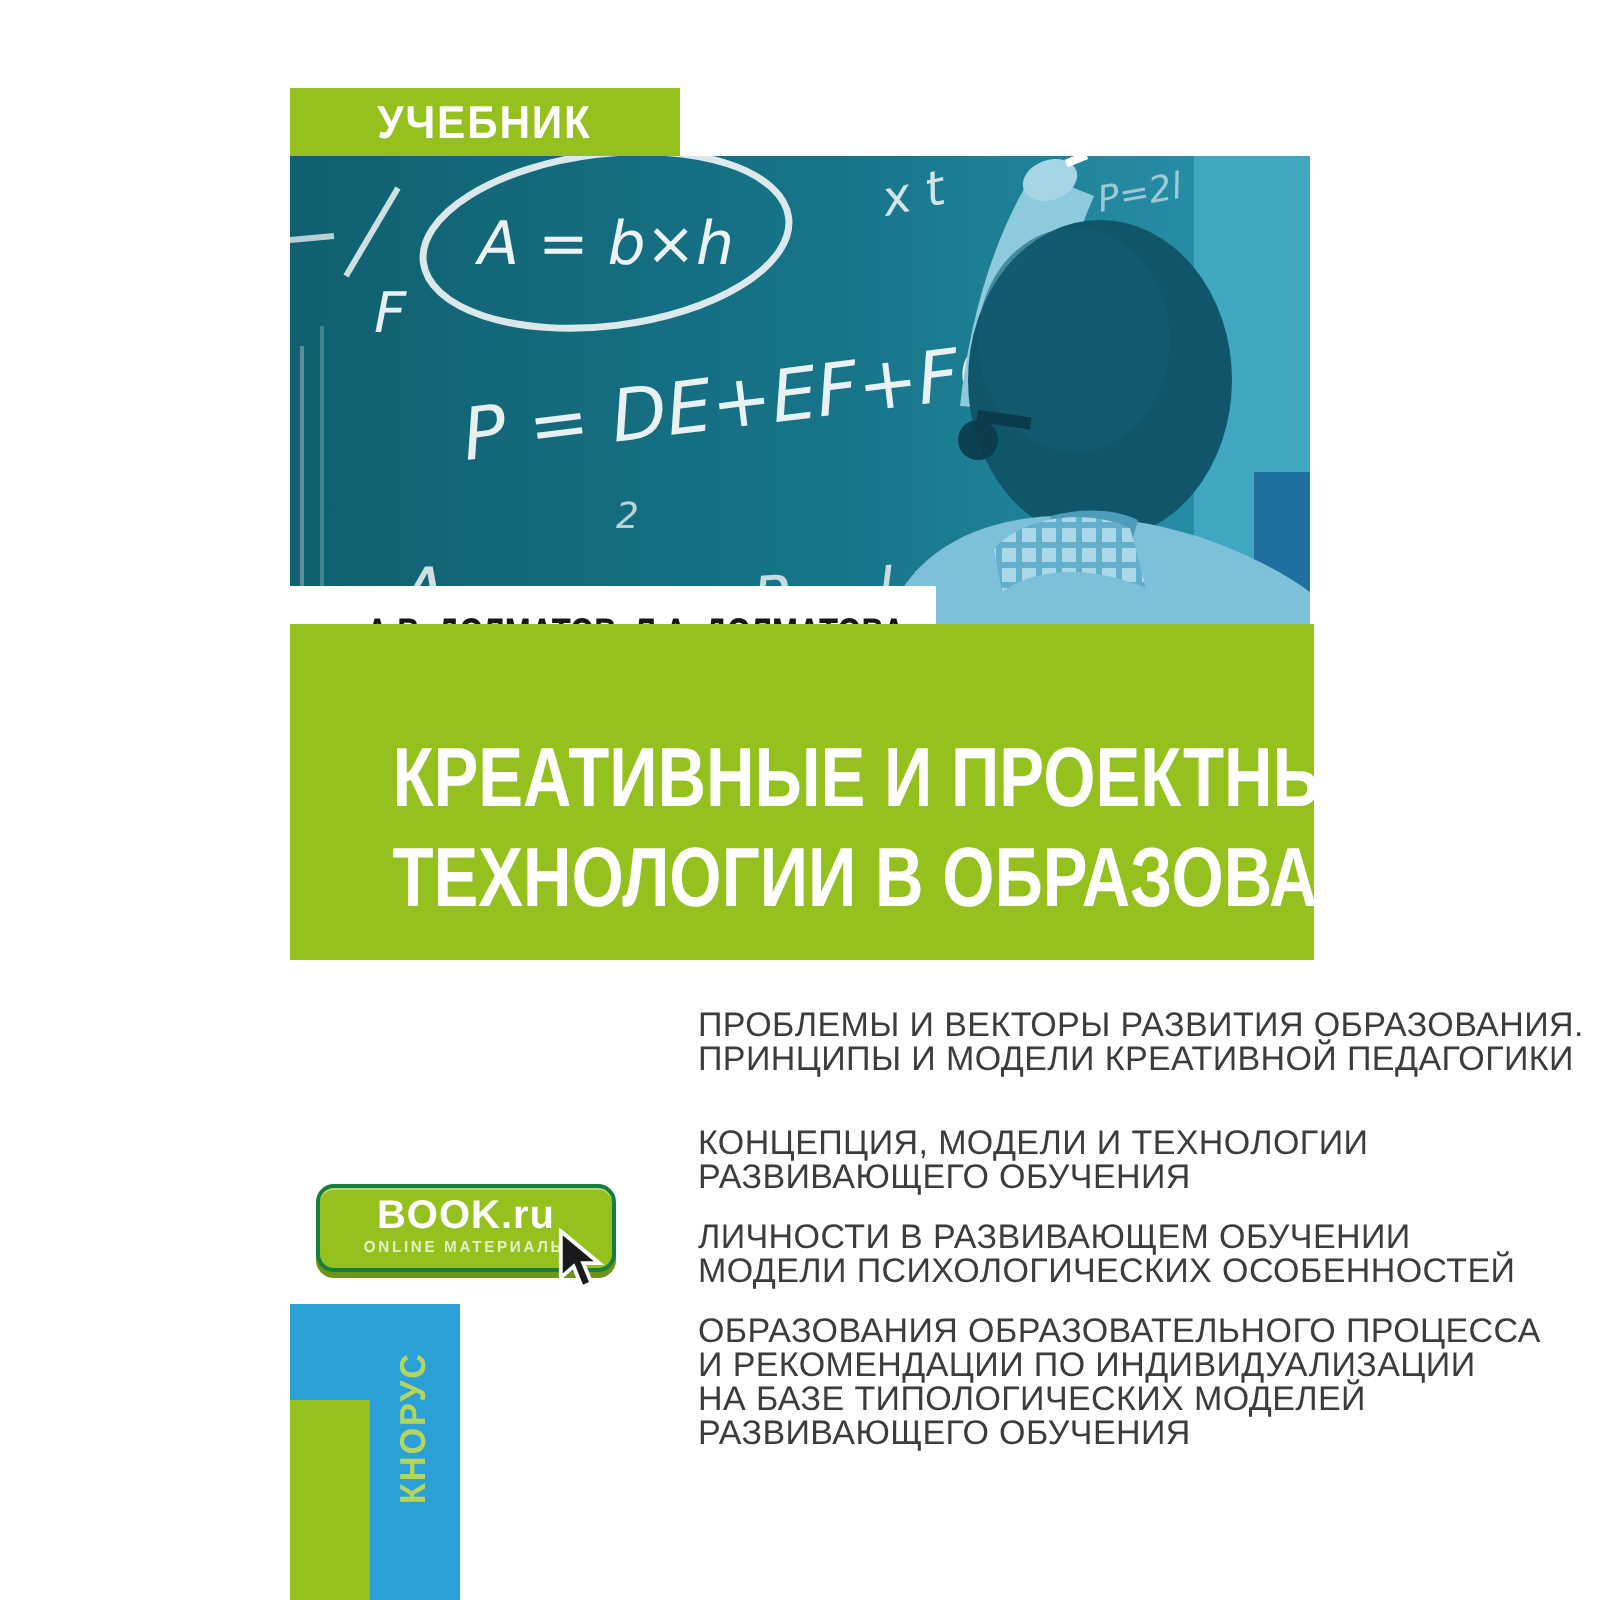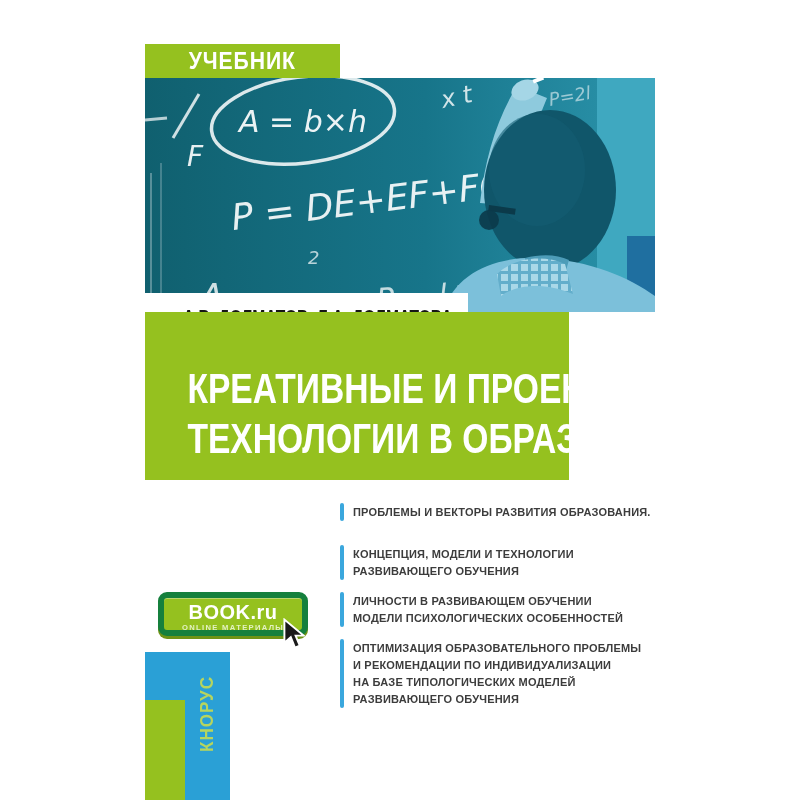--- a/index.html
+++ b/index.html
@@ -16,41 +16,41 @@
   
   .photo{left:145px;top:78px;width:510px;height:300px;overflow:hidden;}
 
   
   .authors{left:145px;top:293px;width:323px;height:49px;background:#ffffff;
            display:flex;align-items:center;}
   .authors span{margin-left:38px;font-size:20px;font-weight:bold;color:#161616;
                 transform:scaleX(.78);transform-origin:left center;white-space:nowrap;}
 
   
-  .title-block{left:145px;top:312px;width:424px;height:168px;background:#95c11f;}
+  .title-block{left:145px;top:312px;width:512px;height:168px;background:#95c11f;}
   .title{margin-top:52px;text-align:center;color:#fff;font-weight:bold;
          font-size:42px;line-height:50px;transform:scaleX(.8);white-space:nowrap;}
 
   
   .bookru{left:158px;top:592px;width:150px;height:44px;background:#95c11f;
-          border:6px solid #15803d;border-radius:9px;box-sizing:border-box;
+          border:2px solid #15803d;border-radius:9px;box-sizing:border-box;
           box-shadow:0 3px 0 #6e9315, inset 0 1px 0 rgba(255,255,255,.35);
           text-align:center;}
   .bookru-label{font-size:20px;font-weight:bold;color:#fff;margin-top:4px;
                 letter-spacing:.5px;line-height:20px;}
   .bookru-sub{font-size:8px;font-weight:bold;color:#e3f1c2;letter-spacing:1.4px;
               margin-top:1px;transform:scaleX(.95);}
   .cursor{position:absolute;left:116px;top:20px;width:28px;height:32px;}
 
   
   .topics{left:340px;top:503px;width:330px;}
   .topic{display:flex;margin-bottom:12px;}
   .topic-bar{width:4px;border-radius:2px;background:#3aa7dd;margin-right:9px;
              align-self:stretch;}
-  .topic-text{font-size:11px;font-weight:bold;color:#3c3c3c;line-height:17px;
+  .topic-text{font-size:17px;font-weight:normal;color:#3c3c3c;line-height:17px;
               letter-spacing:.2px;padding-top:1px;white-space:nowrap;}
 
   
   .knorus-blue{left:145px;top:652px;width:85px;height:148px;background:#2aa0d6;}
   .knorus-green{left:145px;top:700px;width:40px;height:100px;background:#95c11f;}
   .knorus-label{left:207px;top:714px;font-size:18px;font-weight:bold;color:#b6d55e;
                 letter-spacing:1px;white-space:nowrap;
                 transform:translate(-50%,-50%) rotate(-90deg) scaleX(.95);}
 
   .chalk{fill:#ffffff;font-family:"DejaVu Sans",sans-serif;font-style:italic;}
@@ -128,20 +128,21 @@
     <svg class="cursor" viewBox="0 0 14 20">
       <path d="M1,1 L1,15.5 L5,12 L7.6,18.5 L10.6,17.2 L8,11 L13,11 Z" fill="#1a1a1a" stroke="#ffffff" stroke-width="1.2"></path>
     </svg>
   </div>
 
   <div class="abs topics">
     <div class="topic">
       <div class="topic-bar"></div>
       <div class="topic-text">
         <div>ПРОБЛЕМЫ И ВЕКТОРЫ РАЗВИТИЯ ОБРАЗОВАНИЯ.</div>
+        <div>ПРИНЦИПЫ И МОДЕЛИ КРЕАТИВНОЙ ПЕДАГОГИКИ</div>
       </div>
     </div>
     <div class="topic">
       <div class="topic-bar"></div>
     </div>
     <div class="topic">
       <div class="topic-bar"></div>
       <div class="topic-text">
         <div>КОНЦЕПЦИЯ, МОДЕЛИ И ТЕХНОЛОГИИ</div>
         <div>РАЗВИВАЮЩЕГО ОБУЧЕНИЯ</div>
@@ -150,21 +151,21 @@
     <div class="topic">
       <div class="topic-bar"></div>
       <div class="topic-text">
         <div>ЛИЧНОСТИ В РАЗВИВАЮЩЕМ ОБУЧЕНИИ</div>
         <div>МОДЕЛИ ПСИХОЛОГИЧЕСКИХ ОСОБЕННОСТЕЙ</div>
       </div>
     </div>
     <div class="topic">
       <div class="topic-bar"></div>
       <div class="topic-text">
-        <div>ОПТИМИЗАЦИЯ ОБРАЗОВАТЕЛЬНОГО ПРОБЛЕМЫ</div>
+        <div>ОБРАЗОВАНИЯ ОБРАЗОВАТЕЛЬНОГО ПРОЦЕССА</div>
         <div>И РЕКОМЕНДАЦИИ ПО ИНДИВИДУАЛИЗАЦИИ</div>
         <div>НА БАЗЕ ТИПОЛОГИЧЕСКИХ МОДЕЛЕЙ</div>
         <div>РАЗВИВАЮЩЕГО ОБУЧЕНИЯ</div>
       </div>
     </div>
   </div>
 
   <div class="abs knorus-blue"></div>
   <div class="abs knorus-green"></div>
   <div class="abs knorus-label">КНОРУС</div>

